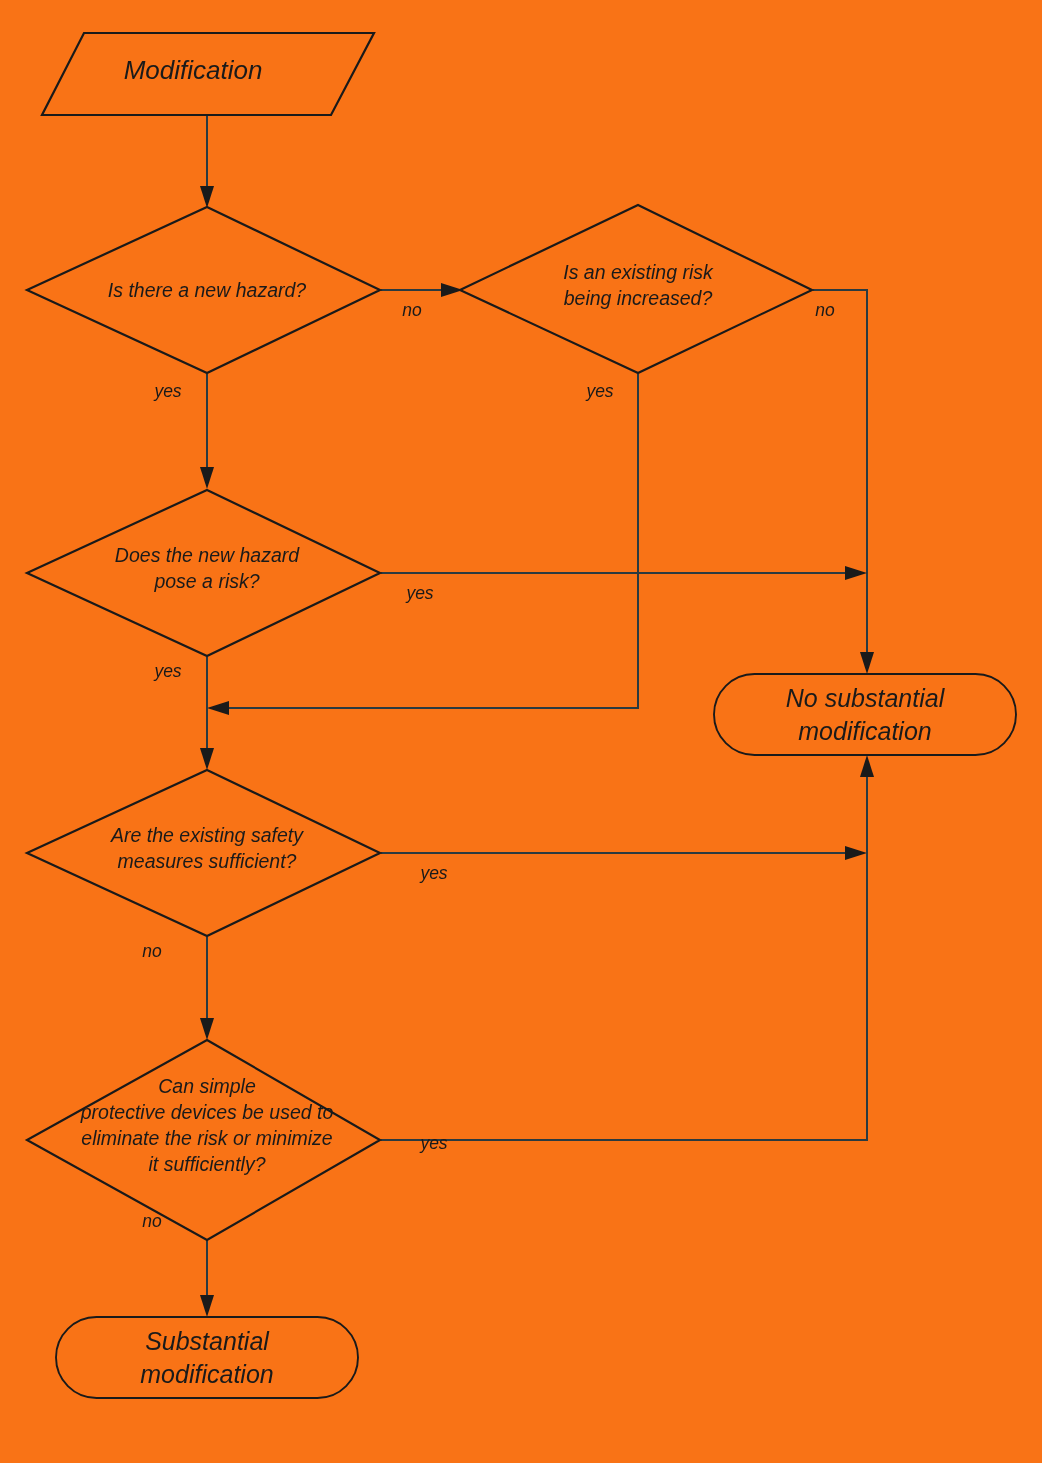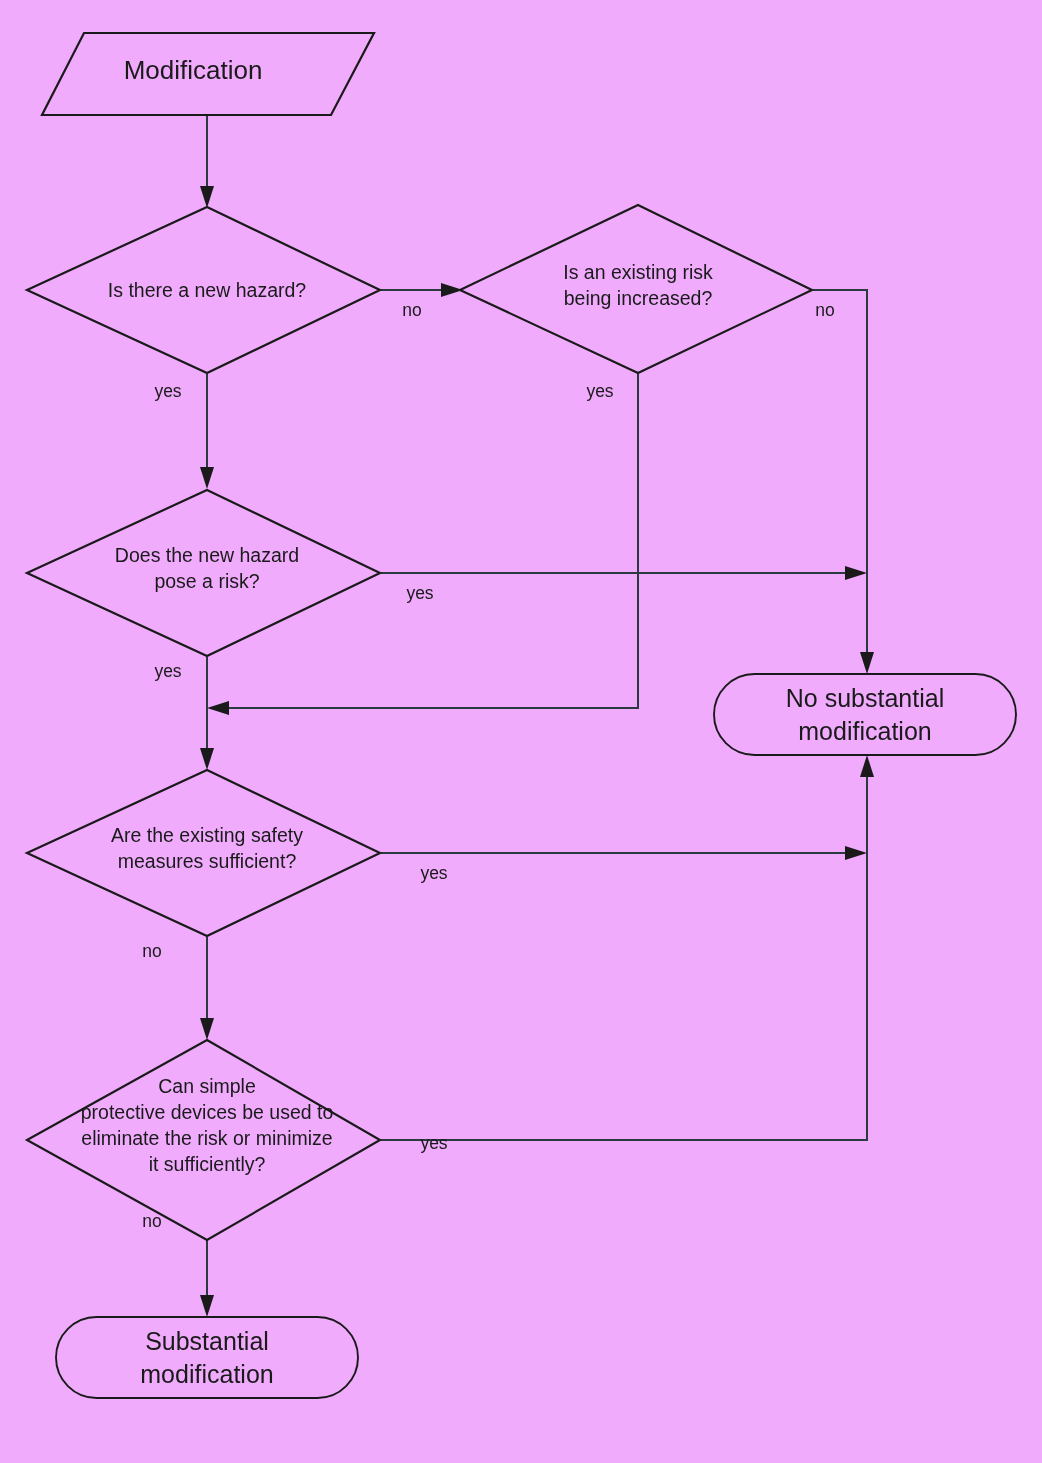--- a/index.html
+++ b/index.html
@@ -11,21 +11,22 @@
   body {
     width: 1042px;
     height: 1463px;
     font-family: "Liberation Sans", sans-serif;
     overflow: hidden;
   }
   #chart-root {
     position: relative;
     width: 1042px;
     height: 1463px;
-    background: #f0abfc;
+    background: #f97316;
+    font-style: italic;
   }
   svg#flow {
     display: block;
     width: 1042px;
     height: 1463px;
   }
   .shape-outline {
     fill: none;
     stroke: #1A1A1A;
     stroke-width: 2.2;

